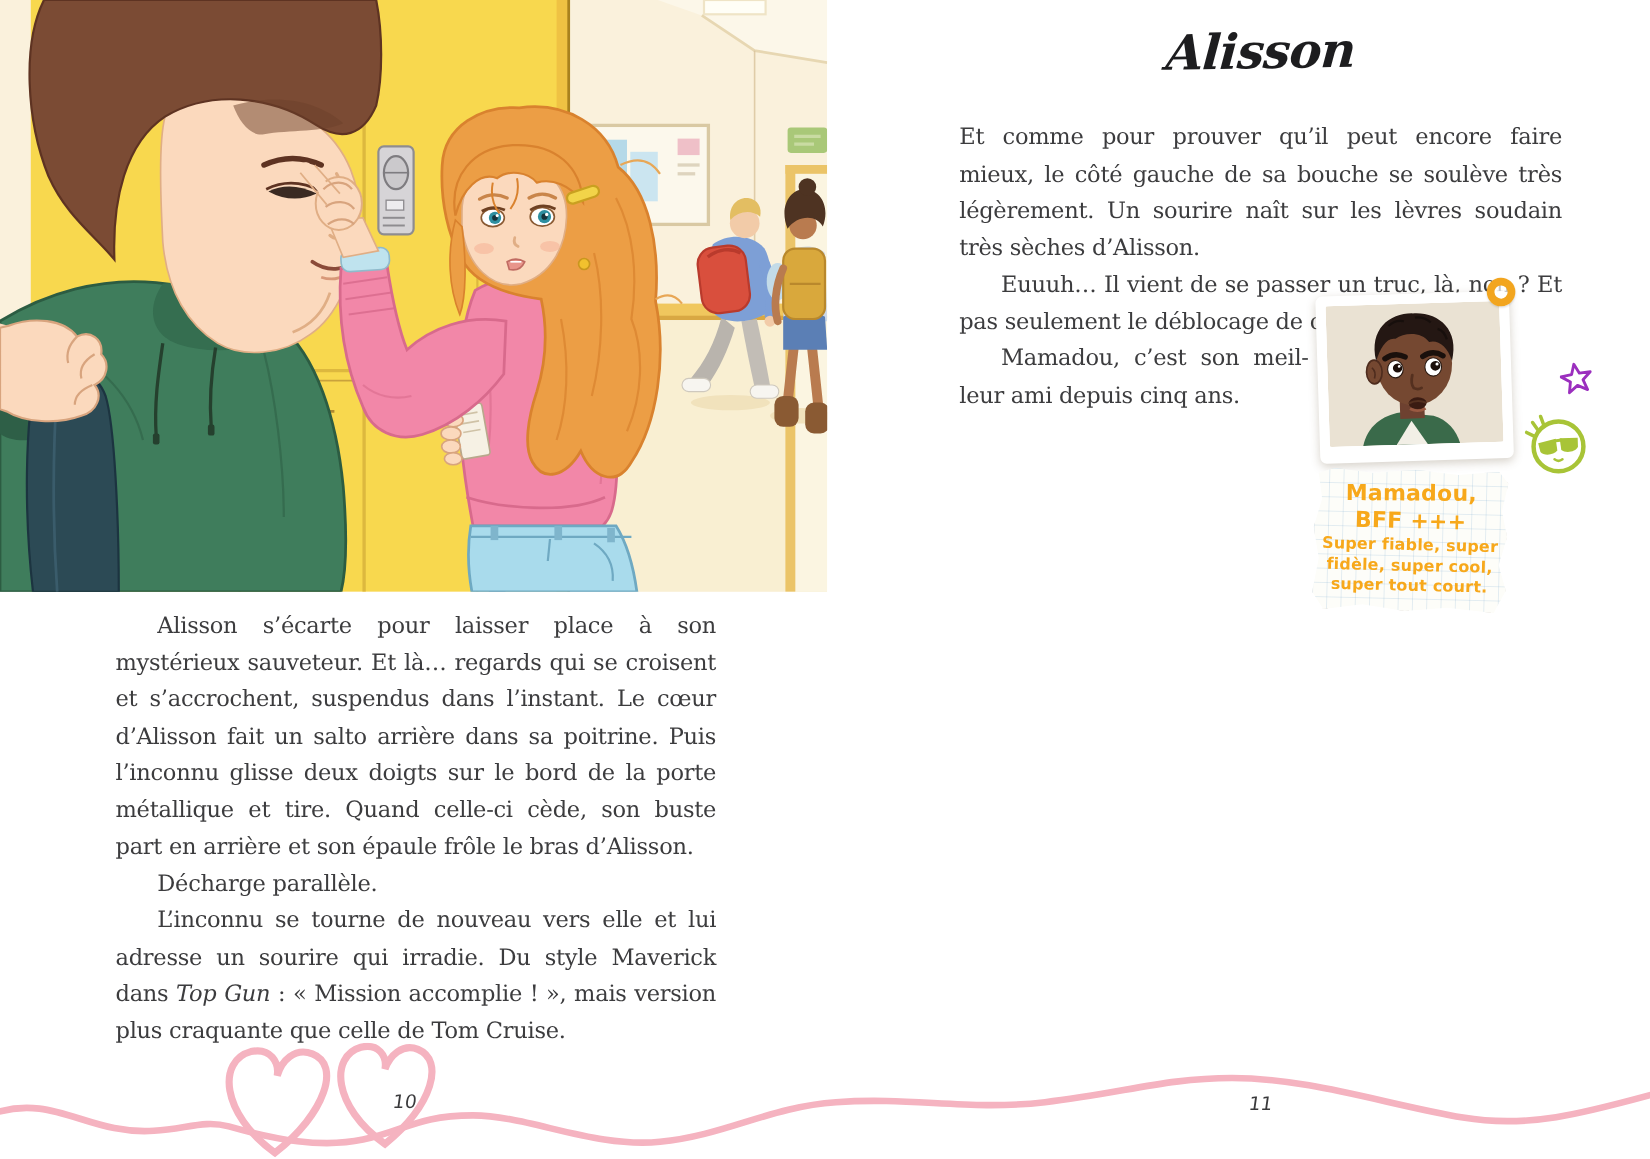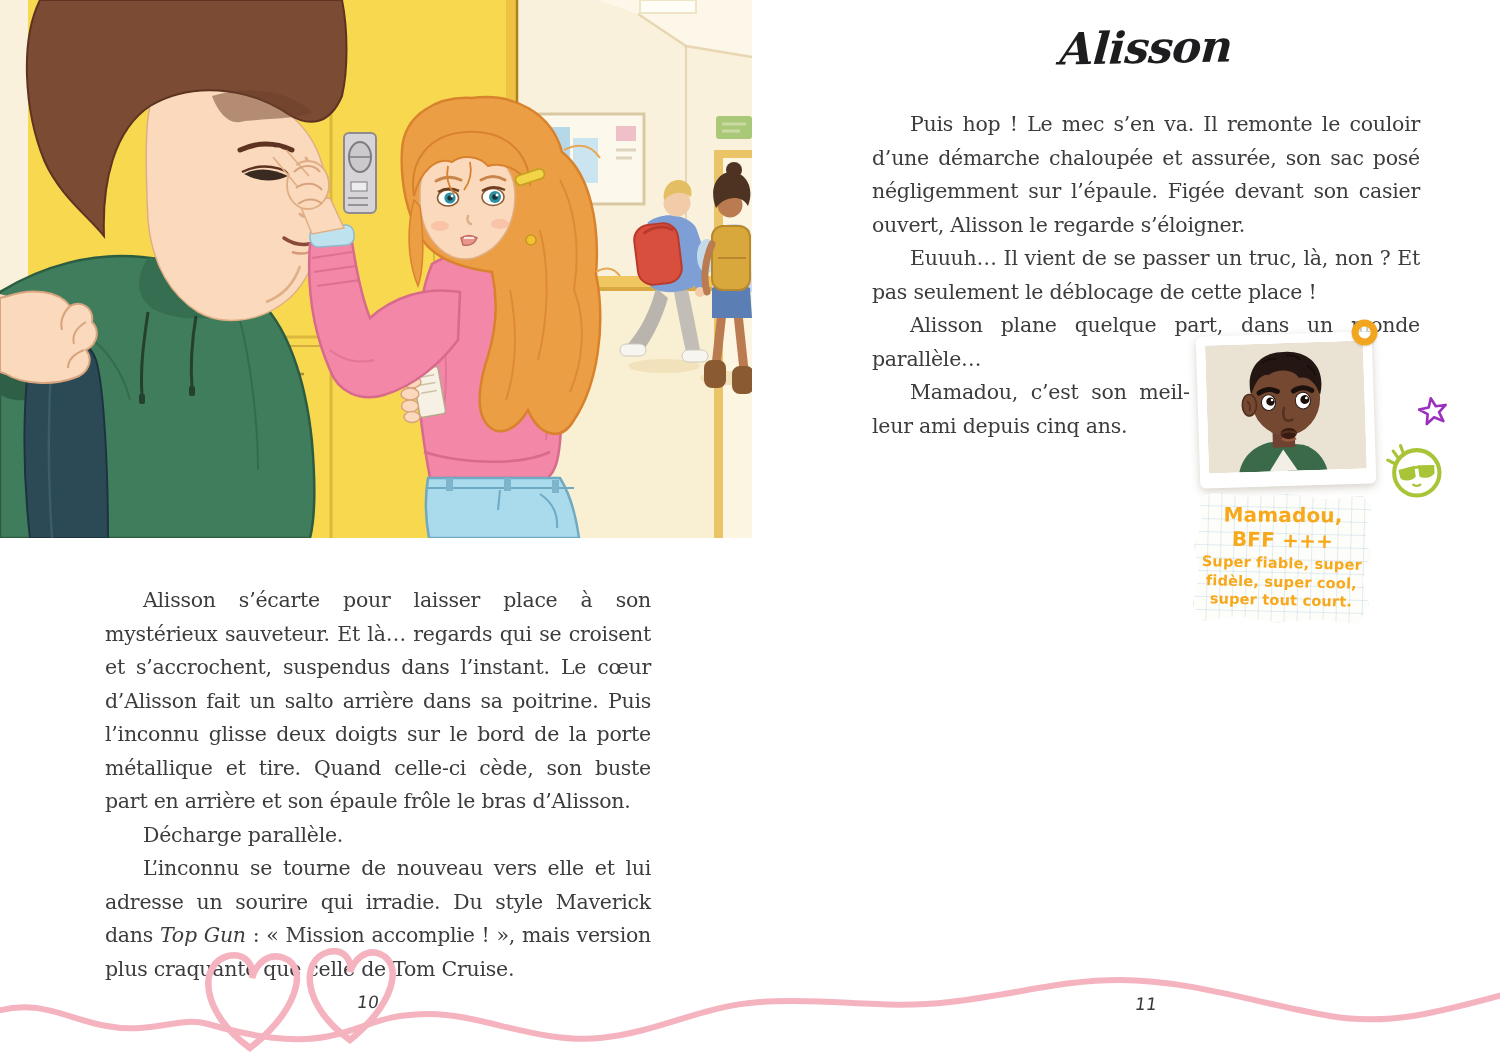--- a/index.html
+++ b/index.html
@@ -14,21 +14,21 @@
   *{margin:0;padding:0;box-sizing:border-box;}
   html,body{background:#e8e8e8;}
   .spread{position:relative;width:1500px;height:1054px;background:#FFFFFF;overflow:hidden;
     font-family:"DejaVu Serif","Liberation Serif",serif;color:var(--text-ink);}
   .illustration{position:absolute;left:0;top:0;width:752px;height:538px;}
   .illustration svg{display:block;}
   .body-text{position:absolute;text-align:justify;font-size:20.5px;line-height:33.5px;letter-spacing:-0.25px;}
   .body-text p{margin:0;}
   .body-text p.indent{text-indent:38px;}
   .body-text em{font-style:italic;}
-  .left-text{left:105px;top:584px;width:546px;}
+  .left-text{left:105px;top:552px;width:546px;}
   .right-text{left:872px;top:108px;width:548px;}
   .chapter-title{position:absolute;left:872px;top:22px;width:548px;text-align:center;
     font-family:"DejaVu Serif",serif;font-style:italic;font-weight:700;font-size:44px;color:#1d1d1f;
     transform:skewX(-5deg) rotate(-1deg);letter-spacing:-1px;}
   .memo-float{float:right;position:relative;width:230px;height:296px;}
   .polaroid{position:absolute;left:8px;top:-42px;width:176px;height:152px;background:#fff;border-radius:6px;
     box-shadow:0 3px 9px rgba(90,70,40,.25);transform:rotate(-1.8deg);}
   .polaroid .photo{position:absolute;left:9px;top:9px;width:158px;height:128px;border-radius:2px;overflow:hidden;}
   .ring{position:absolute;right:-6px;top:-12px;width:26px;height:26px;border:7px solid var(--ring-orange);
     border-radius:50%;background:rgba(255,255,255,.7);box-shadow:0 1px 2px rgba(0,0,0,.15);}
@@ -295,23 +295,22 @@
       <p class="indent"><span>Décharge parallèle.</span></p>
       <p class="indent"><span>L’inconnu se tourne de nouveau vers elle et lui adresse un sourire qui irradie. Du style Maverick dans </span><em>Top Gun</em><span> : « Mission accomplie ! », mais version plus craquante que celle de Tom Cruise.</span></p>
     </div>
     <div class="pageno left">10</div>
   </section>
 
   <section>
     <h1 class="chapter-title">Alisson</h1>
 
     <div class="body-text right-text">
-      <p class="indent"><span>Puis hop ! Le mec s’en va. Il remonte le couloir d’une démarche chaloupée et assurée, son sac posé négligemment sur l’épaule. Figée devant son casier ouvert, Alisson le regarde s’éloigner.</span></p>
+      <p><span>Et comme pour prouver qu’il peut encore faire mieux, le côté gauche de sa bouche se soulève très légèrement. Un sourire naît sur les lèvres soudain très sèches d’Alisson.</span></p>
       <p class="indent"><span>Euuuh… Il vient de se passer un truc, là, non ? Et pas seulement le déblocage de cette place !</span></p>
-      <p class="indent"><span>Alisson plane quelque part, dans un monde parallèle…</span></p>
 
       <div class="memo-float">
         <div class="polaroid">
           <div class="photo">
             <svg viewBox="0 0 156 130" width="158" height="128" preserveAspectRatio="none">
               <rect width="156" height="130" fill="#EAE2D3"></rect>
               <path d="M30,130 C34,112 48,102 64,100 L94,104 C106,108 114,118 117,130 Z" fill="#3A6A4A"></path>
               <path d="M60,130 L74,108 L88,130 Z" fill="#F2EFE6"></path>
               <rect x="64" y="86" width="22" height="20" fill="#6E4130"></rect>
               <ellipse cx="78" cy="56" rx="34" ry="38" fill="#754831"></ellipse>

